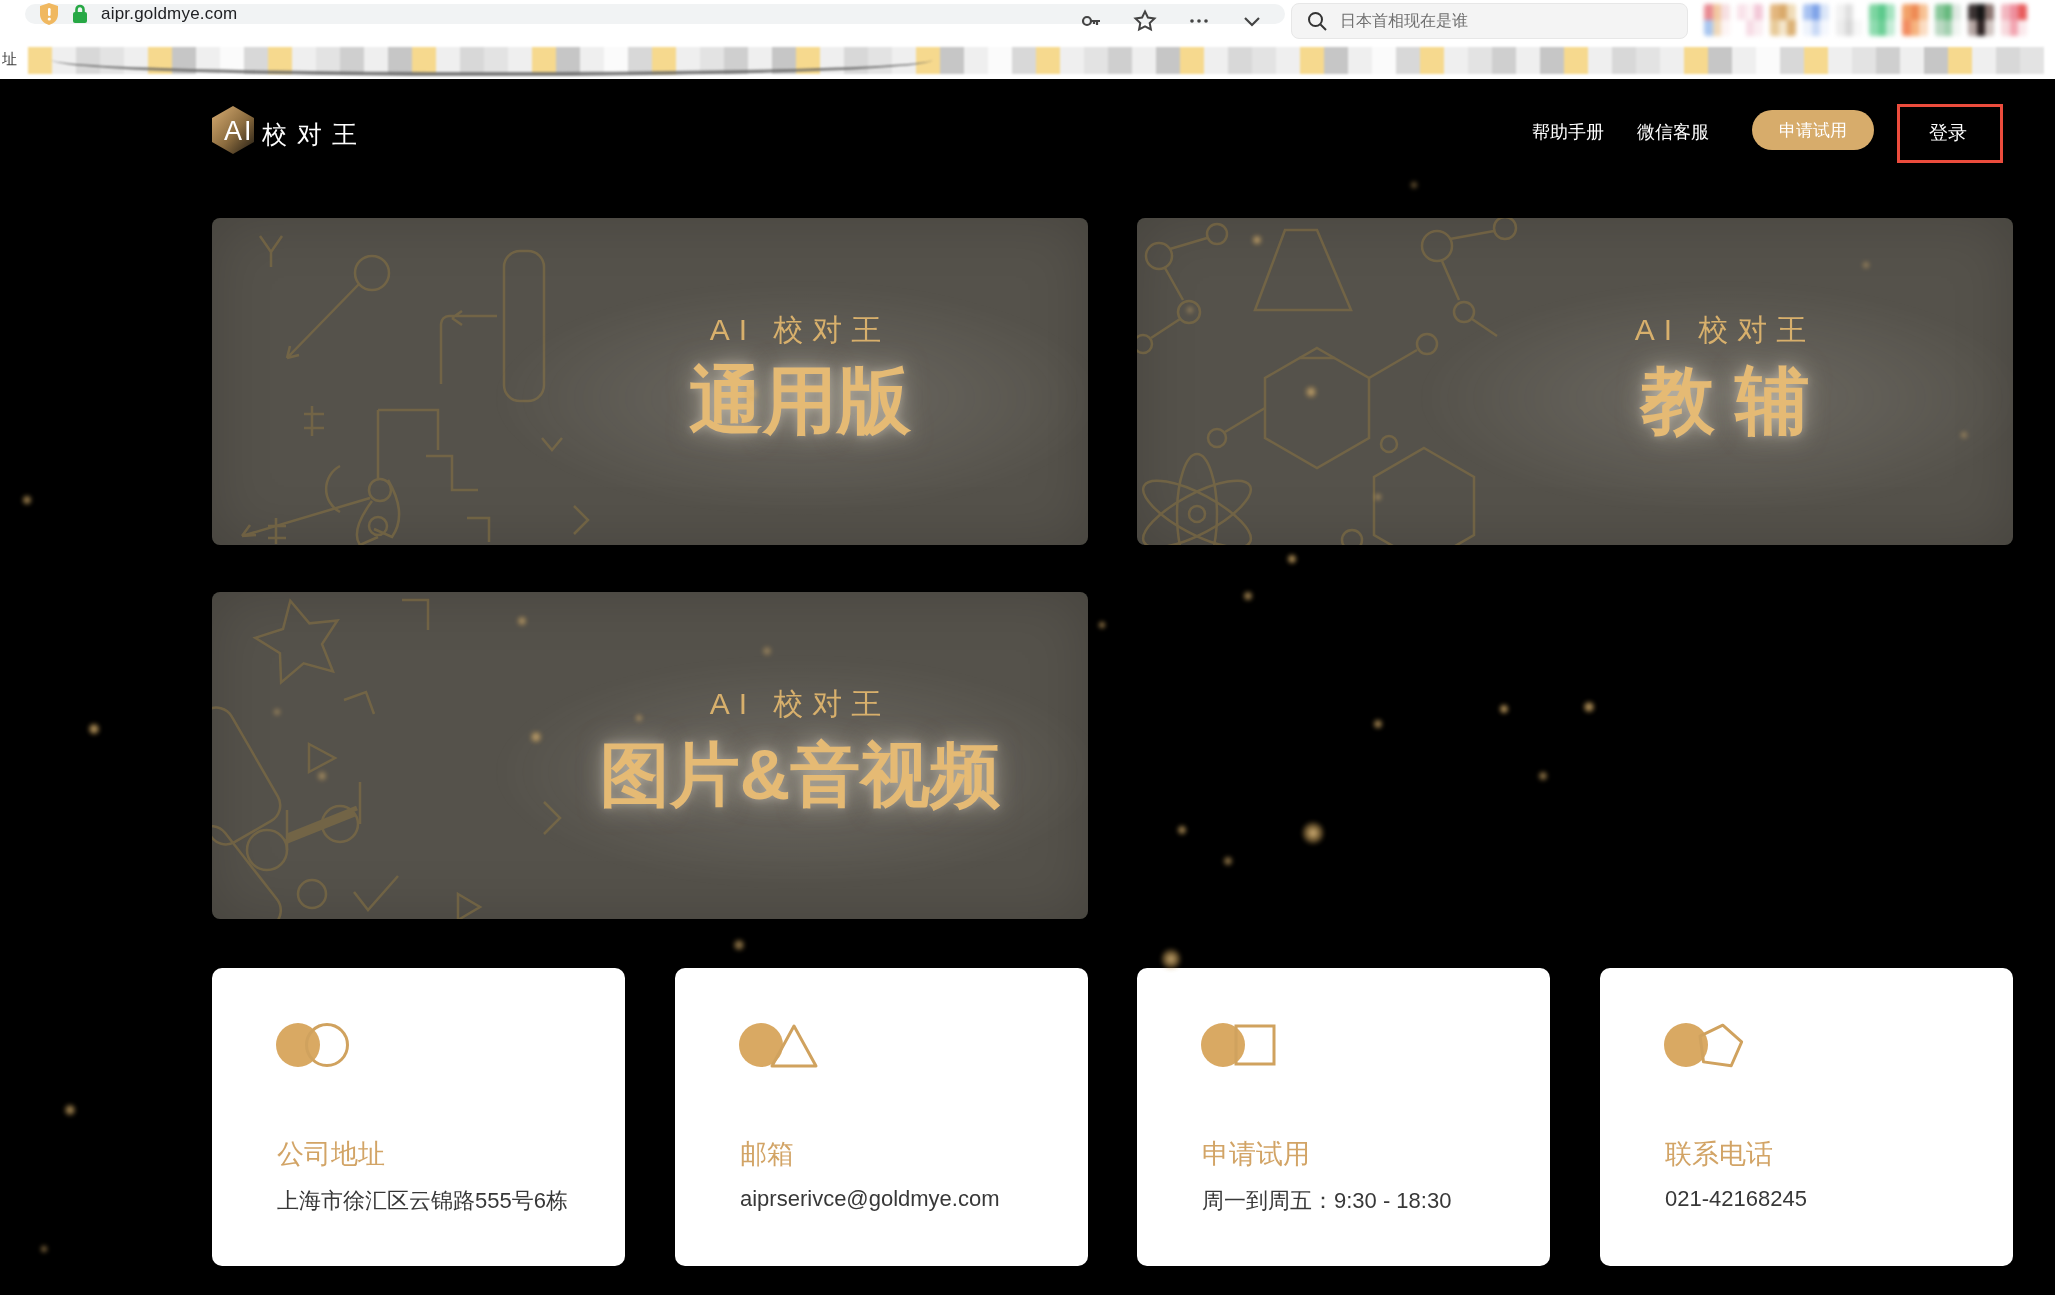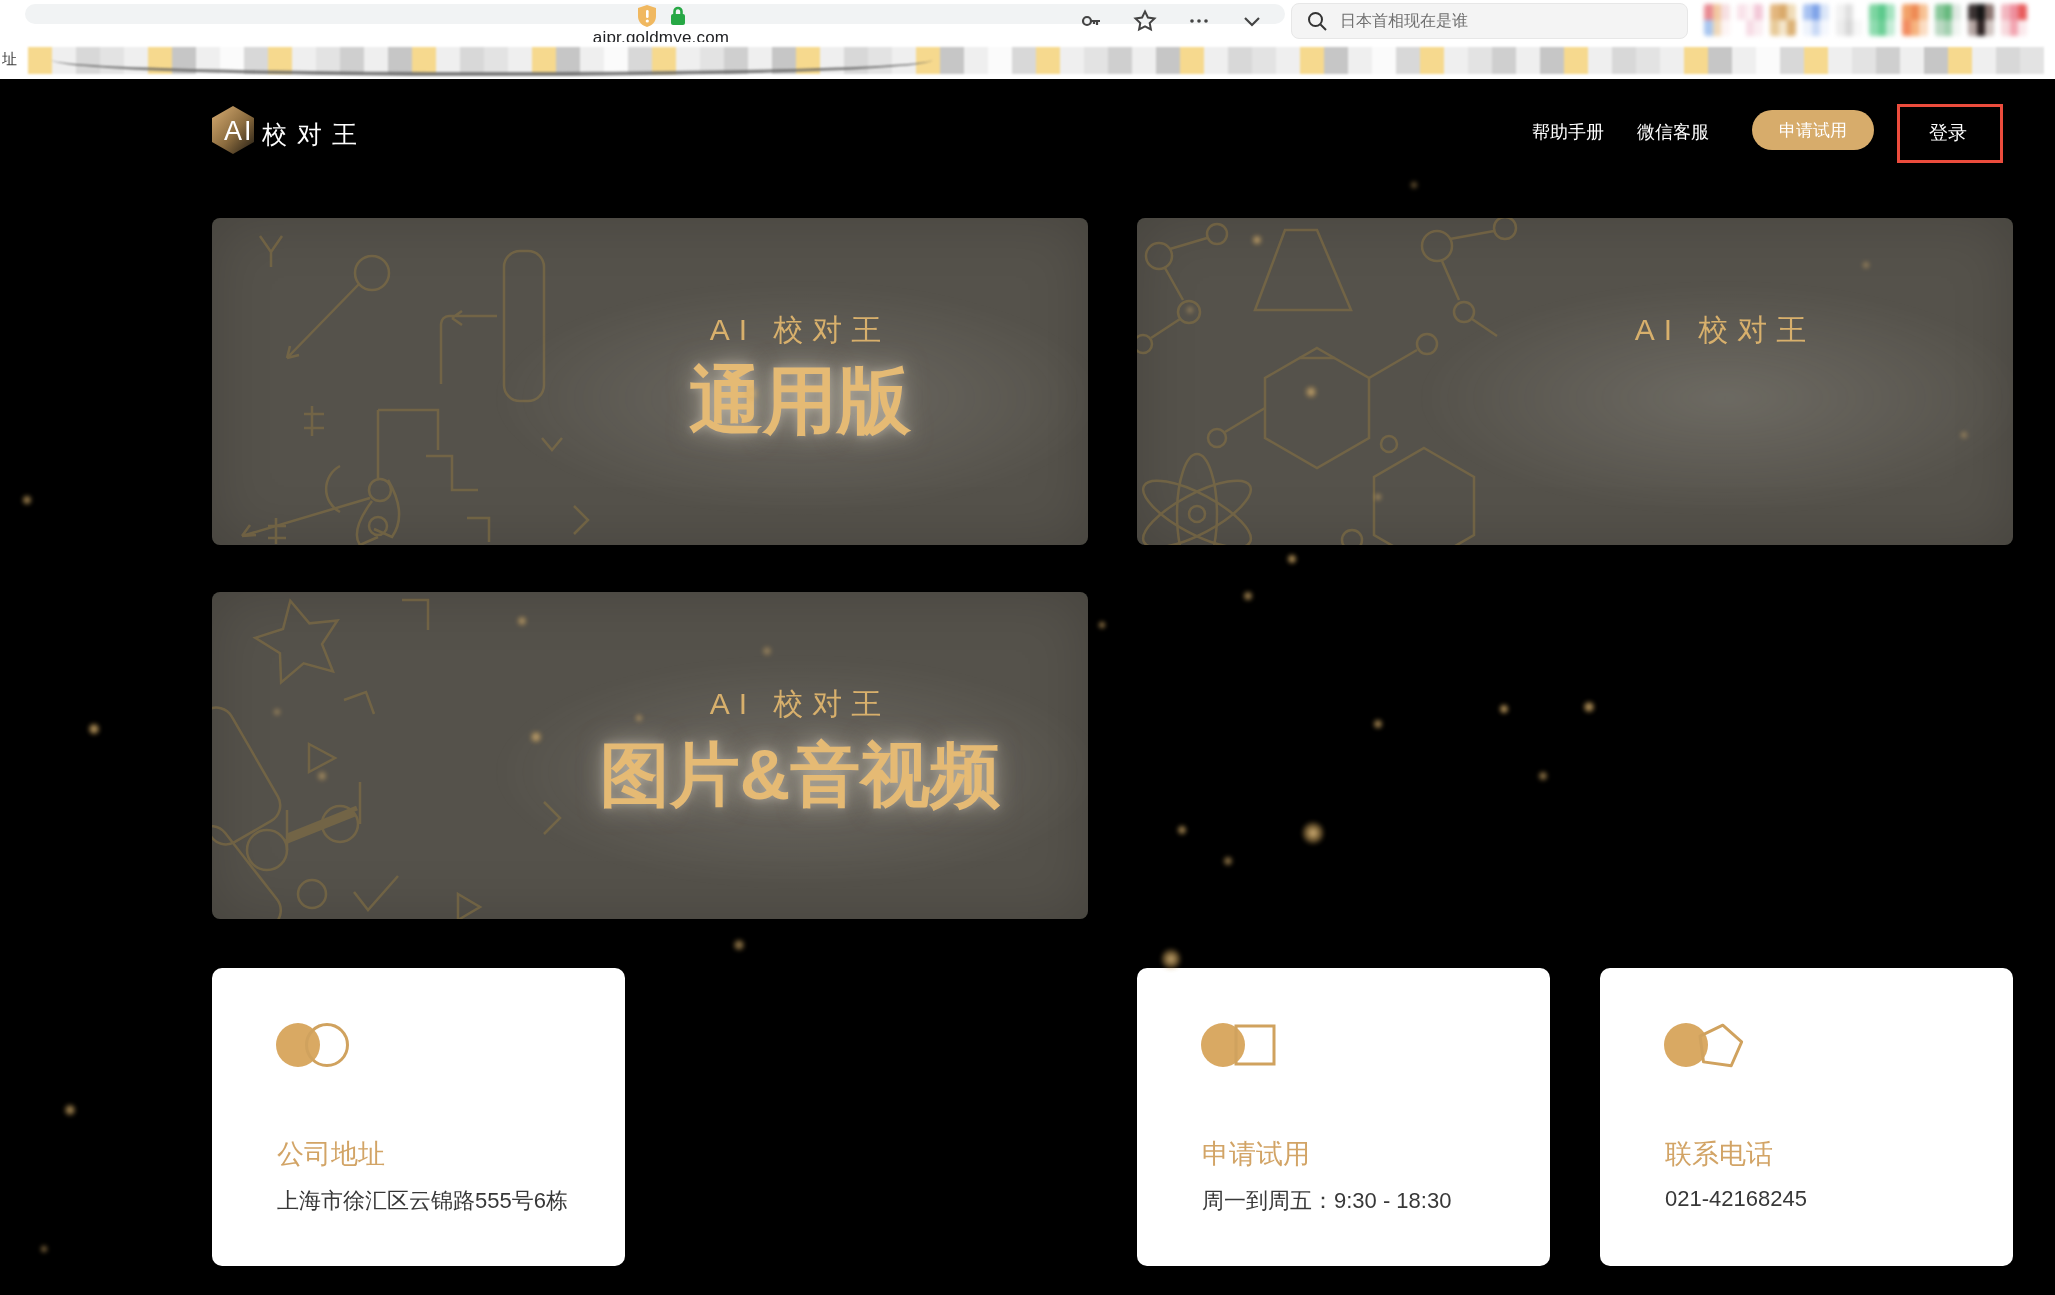--- a/index.html
+++ b/index.html
@@ -6,21 +6,21 @@
   html,body { width:2055px; height:1295px; }
   body {
     position:relative; background:#000;
     font-family:"Liberation Sans","DejaVu Sans",sans-serif;
     overflow:hidden;
   }
   
   .topbar { position:absolute; left:0; top:0; width:2055px; height:42px; background:#fff; }
   .urlbar {
     position:absolute; left:25px; top:4px; width:1260px; height:20px;
-    background:#f1f3f4; border-radius:17px; display:flex; align-items:center;flex-direction:column;
+    background:#f1f3f4; border-radius:17px; display:flex; align-items:center;
   }
   .urlbar .chip-icons { display:flex; align-items:center; gap:12px; margin-left:14px; }
   .url-text { margin-left:12px; font-size:17px; color:#202124; letter-spacing:.2px; }
   .urlbar-right { position:absolute; right:22px; top:0; height:34px; display:flex; align-items:center; gap:30px; }
   .ic { display:inline-flex; align-items:center; justify-content:center; }
   .searchbox {
     position:absolute; left:1291px; top:3px; width:397px; height:36px;
     background:#f4f4f4; border:1px solid #e7e7e7; border-radius:8px;
     display:flex; align-items:center; gap:12px; padding-left:14px;
   }
@@ -391,20 +391,21 @@
         <circle cx="80" cy="220" r="9"></circle>
       <ellipse cx="60" cy="296" rx="60" ry="20" transform="rotate(-28 60 296)"></ellipse>
       <ellipse cx="60" cy="296" rx="60" ry="20" transform="rotate(28 60 296)"></ellipse>
       <ellipse cx="60" cy="296" rx="60" ry="20" transform="rotate(90 60 296)"></ellipse>
       <circle cx="60" cy="296" r="8"></circle>
       <circle cx="215" cy="322" r="10"></circle>
     </svg>
     <div class="halo"></div>
     <div class="card-text">
       <div class="card-subtitle">AI 校对王</div>
+      <div class="card-title">教 辅</div>
     </div>
   </div>
 
   <div class="card card-3">
     <svg class="doodle" width="470" height="327" viewBox="0 0 470 327" fill="none" stroke="#8a7442" stroke-width="2.5">
       <path d="M86 8 l14 26 28 3 -20 20 5 29 -27 -14 -26 14 5 -29 -21 -20 29 -3 z" transform="rotate(-12 86 45)"></path>
       <path d="M190 8 h26 v30"></path>
       <path d="M132 108 l22 -8 8 22"></path>
       <rect x="-30" y="120" width="78" height="128" rx="18" transform="rotate(-30 9 184)"></rect>
       <rect x="-36" y="240" width="84" height="120" rx="18" transform="rotate(-38 6 300)"></rect>
@@ -429,20 +430,30 @@
     <span class="cicon">
       <svg width="110" height="50" viewBox="0 0 110 50">
           <circle cx="23" cy="25" r="22" fill="#d9a963"></circle>
           <circle cx="52" cy="25" r="20.5" fill="none" stroke="#d0a25e" stroke-width="3"></circle>
         </svg>
     </span>
     <div class="ctitle">公司地址</div>
     <div class="ctext">上海市徐汇区云锦路555号6栋</div>
   </div>
 
+  <div class="ccard ccard-2">
+    <span class="cicon">
+      <svg width="110" height="50" viewBox="0 0 110 50">
+          <circle cx="23" cy="25" r="22" fill="#d9a963"></circle>
+          <path d="M56 6 L78 46 H34 Z" fill="none" stroke="#d0a25e" stroke-width="3" stroke-linejoin="round"></path>
+        </svg>
+    </span>
+    <div class="ctitle">邮箱</div>
+    <div class="ctext">aiprserivce@goldmye.com</div>
+  </div>
 
   <div class="ccard ccard-3">
     <span class="cicon">
       <svg width="110" height="50" viewBox="0 0 110 50">
           <circle cx="23" cy="25" r="22" fill="#d9a963"></circle>
           <rect x="36" y="6" width="38" height="38" fill="none" stroke="#d0a25e" stroke-width="3"></rect>
         </svg>
     </span>
     <div class="ctitle">申请试用</div>
     <div class="ctext">周一到周五：9:30 - 18:30</div>

